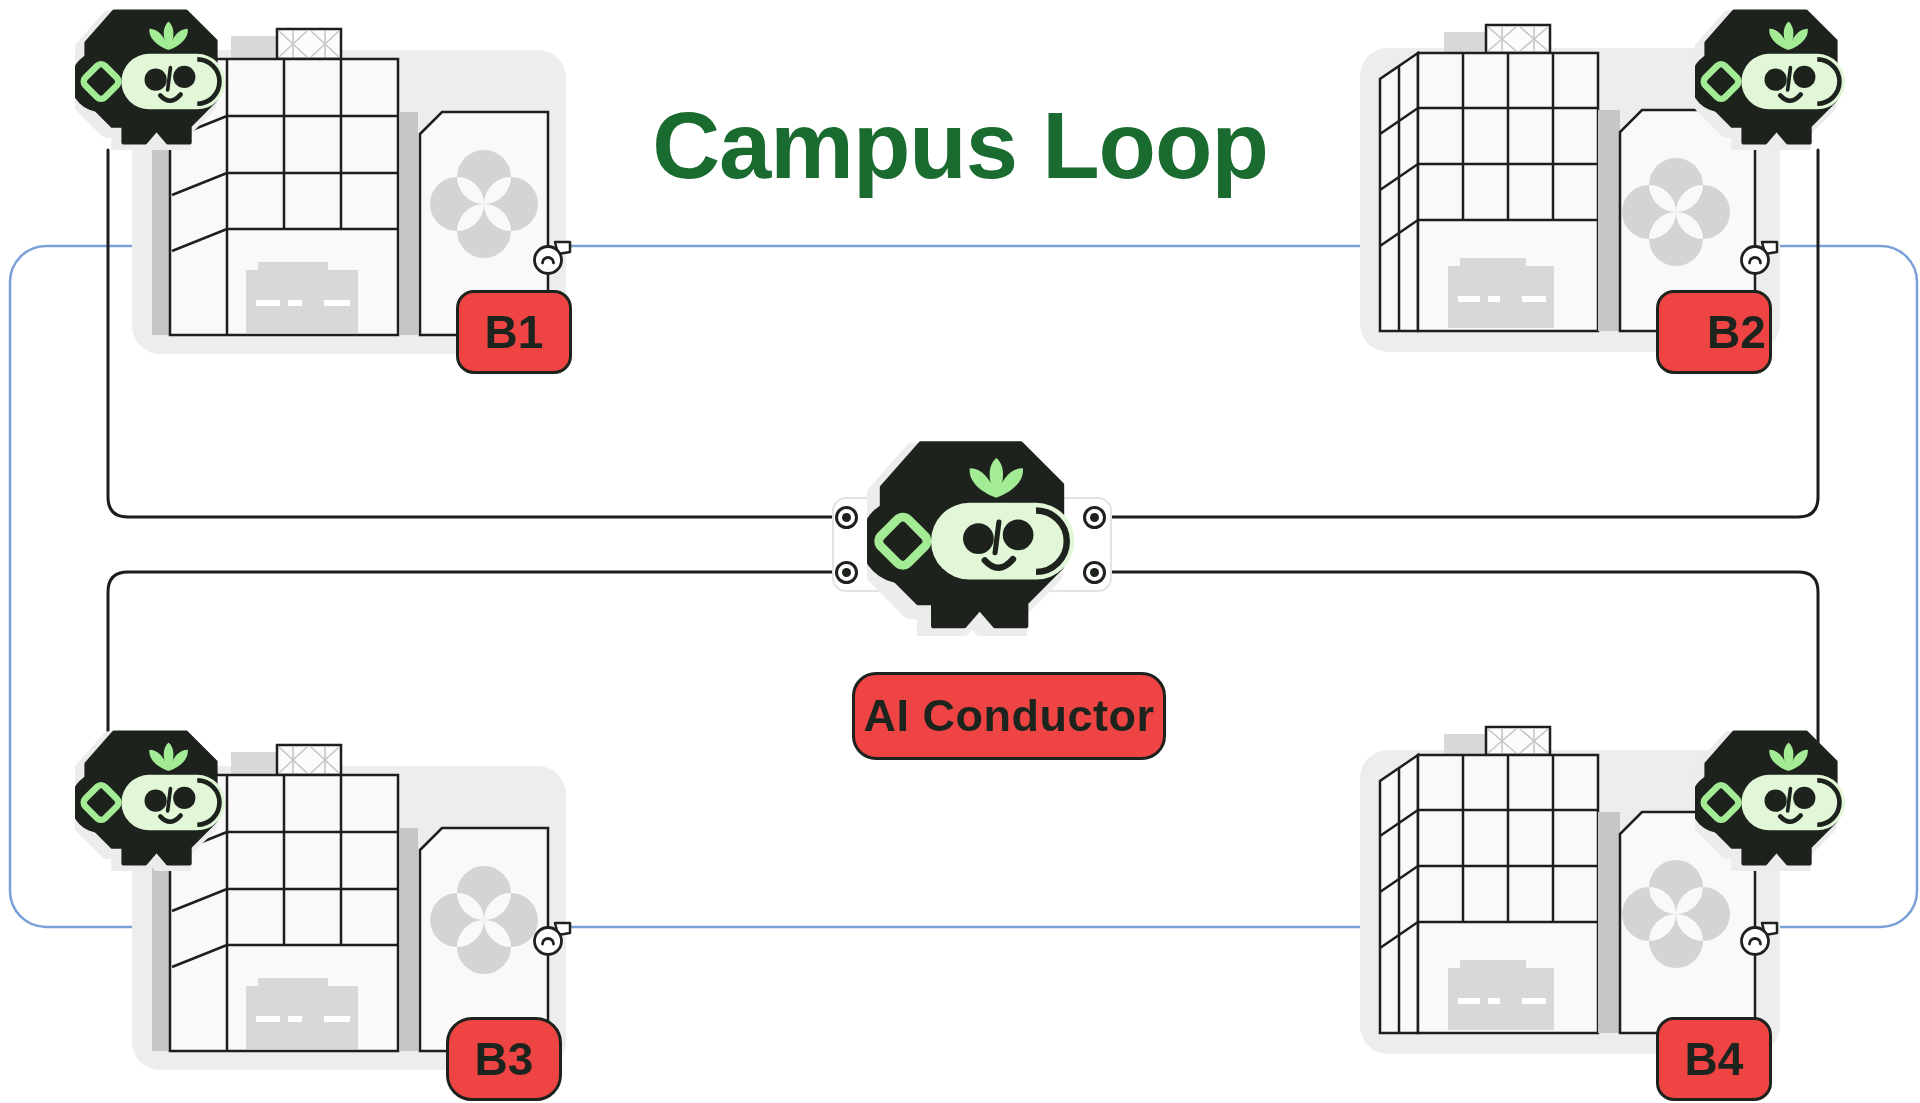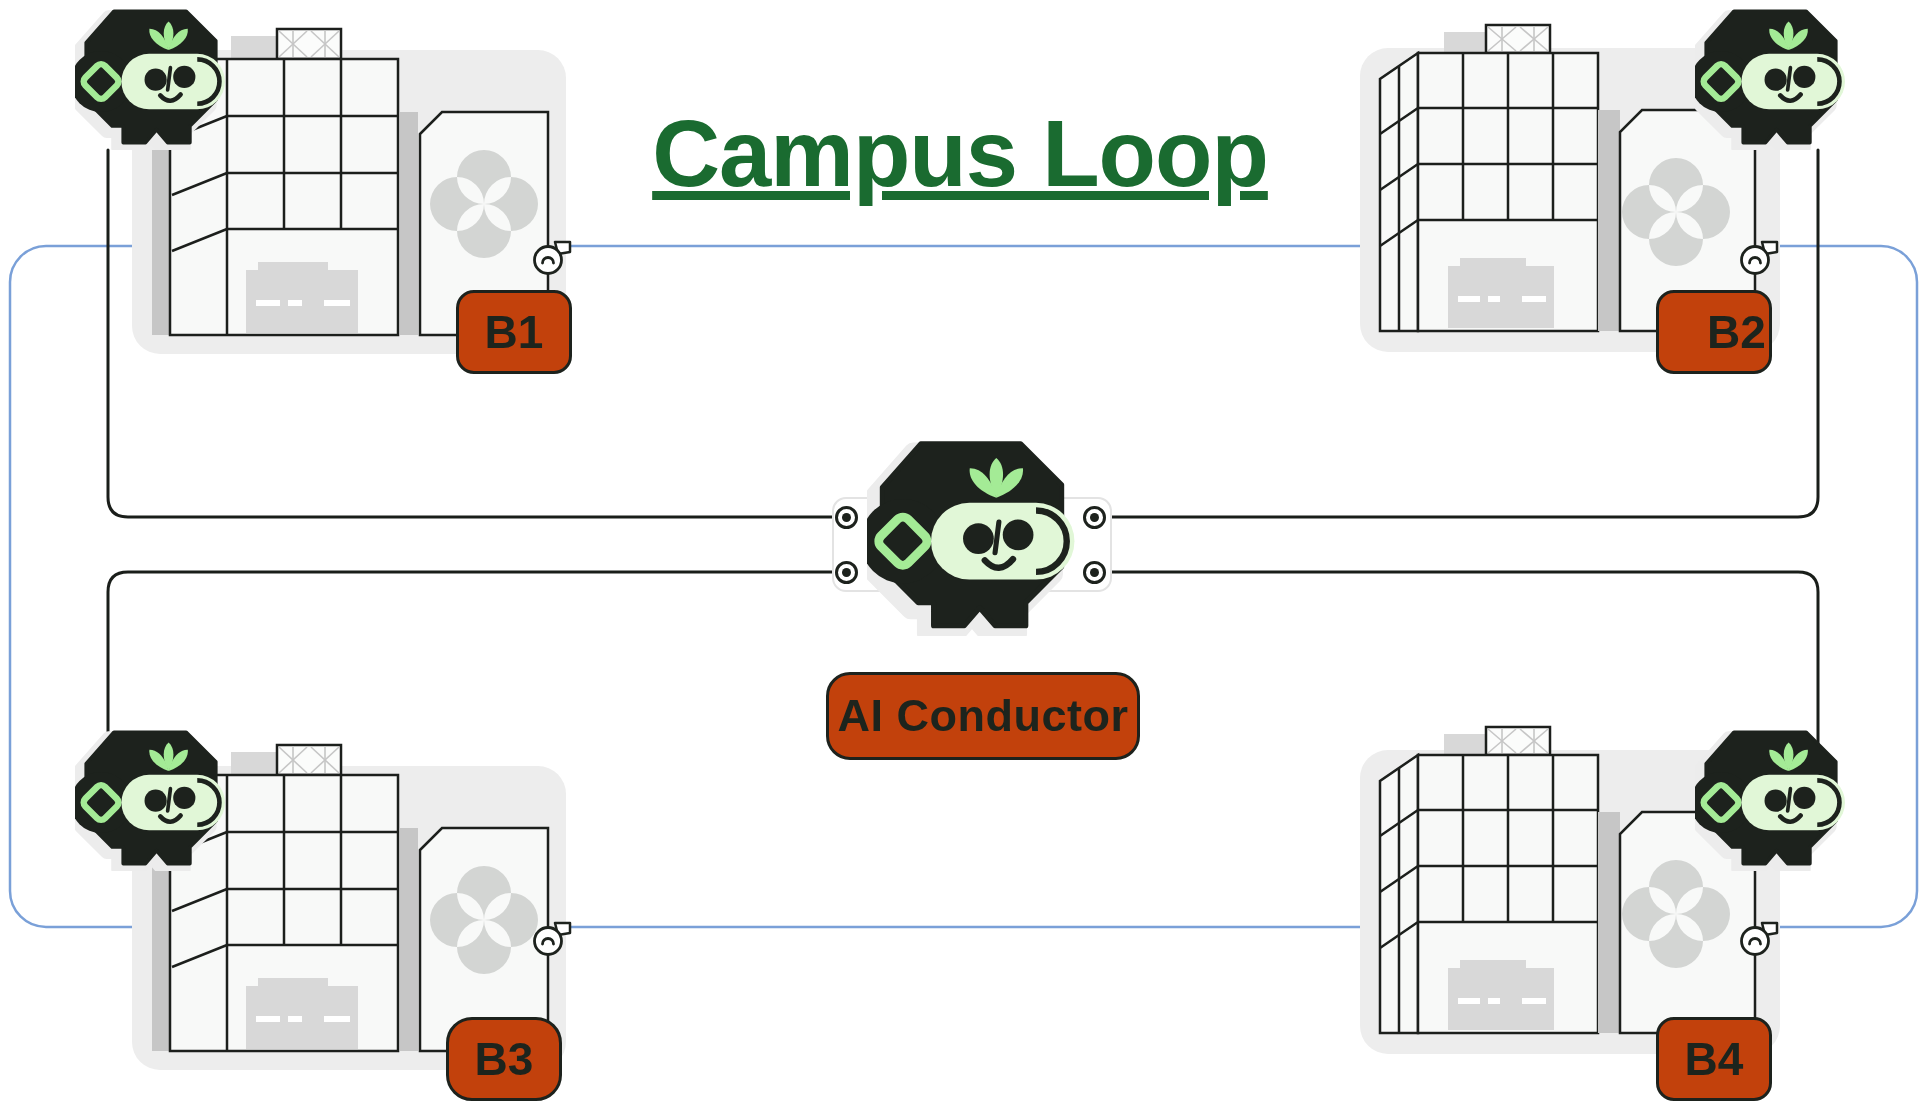--- a/index.html
+++ b/index.html
@@ -21,21 +21,21 @@
 
   .plate{left:832px;top:497px;width:280px;height:95px;background:#ffffff;
     border:2px solid #e3e3e3;border-radius:14px;box-sizing:border-box;}
 
   .port{width:23px;height:23px;border-radius:50%;background:#ffffff;
     border:3px solid #1d221d;box-sizing:border-box;}
   .port::after{content:"";position:absolute;left:50%;top:50%;width:9px;height:9px;
     margin:-4.5px 0 0 -4.5px;border-radius:50%;background:#1d221d;}
 
   .tag{display:flex;align-items:center;justify-content:center;
-    background:#c2410c;border:3.5px solid #1d221d;border-radius:18px;
+    background:#ef4444;border:3.5px solid #1d221d;border-radius:18px;
     color:#1d241d;font-weight:700;box-sizing:border-box;}
   .tag.bl{width:116px;height:84px;font-size:46px;}
   .tag.cond{width:314px;height:88px;font-size:45px;border-radius:24px;letter-spacing:0.5px;}
 </style>
 </head>
 <body>
 
 <svg width="0" height="0" style="position:absolute" aria-hidden="true">
   <defs>
 
@@ -198,20 +198,20 @@
 <svg class="abs mascot" style="left:1695px;top:2px;" width="152" height="148">
     <use href="#mascot"></use>
   </svg>
 <svg class="abs mascot" style="left:75px;top:723px;" width="152" height="148">
     <use href="#mascot"></use>
   </svg>
 <svg class="abs mascot" style="left:1695px;top:723px;" width="152" height="148">
     <use href="#mascot"></use>
   </svg>
 
-<h1 class="abs page-title" style="margin:16px;text-decoration:underline;">Campus Loop</h1>
+<h1 class="abs page-title" style="margin:8px;">Campus Loop</h1>
 
 <div class="abs tag bl" style="left:456px;top:290px;">B1</div>
 <div class="abs tag bl" style="left:1656px;top:290px;padding-left:45px;">B2</div>
 <div class="abs tag bl" style="left:446px;top:1017px;border-radius:26px;">B3</div>
 <div class="abs tag bl" style="left:1656px;top:1017px;text-align:center;">B4</div>
 
-<div class="abs tag cond" style="left:826px;top:672px;">AI Conductor</div>
+<div class="abs tag cond" style="left:852px;top:672px;">AI Conductor</div>
 
 </body></html>

